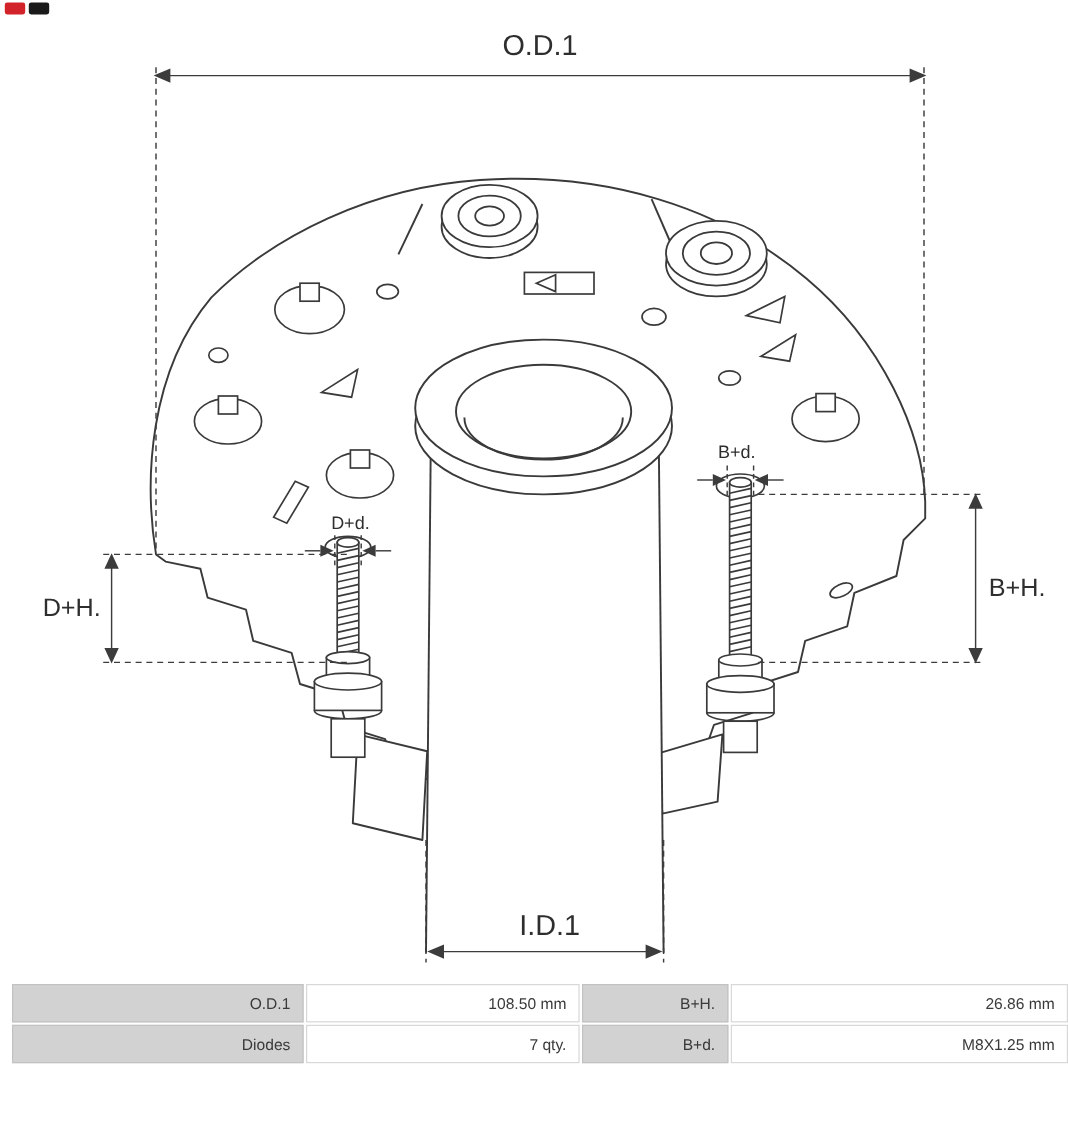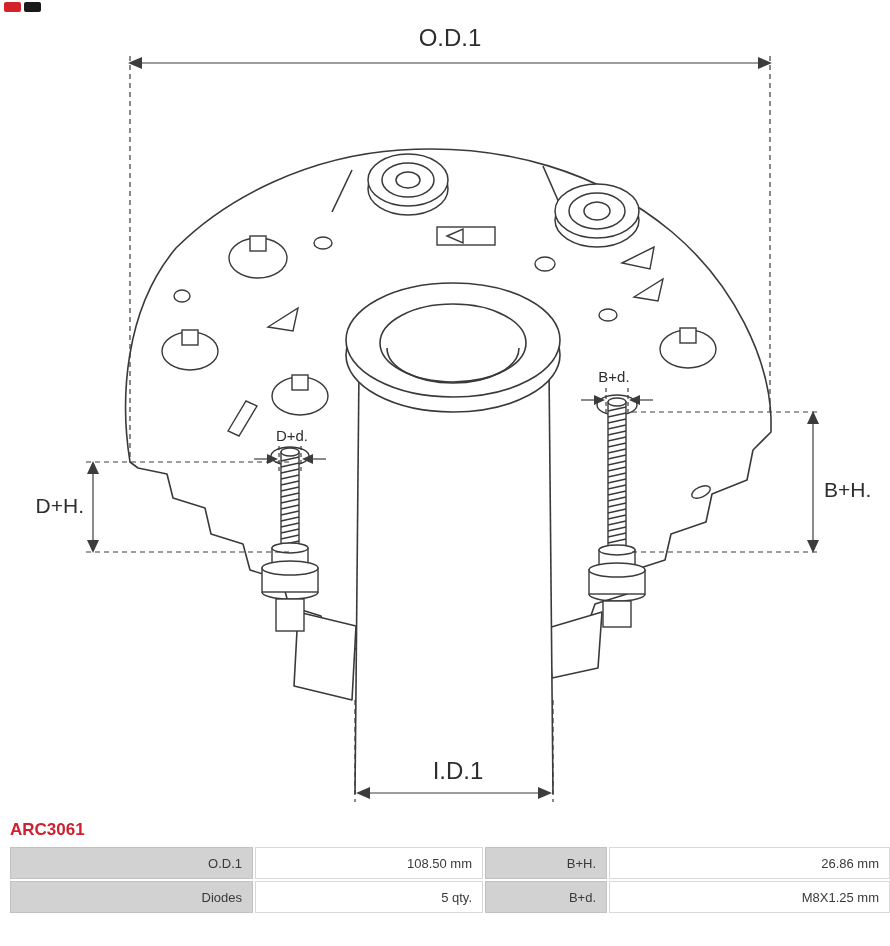--- a/index.html
+++ b/index.html
@@ -171,38 +171,37 @@
     </g>
 
     <text class="dim-lg" x="450" y="46" text-anchor="middle">O.D.1</text>
     <text class="dim-lg" x="458" y="779" text-anchor="middle">I.D.1</text>
     <text class="dim-md" x="84" y="513" text-anchor="end">D+H.</text>
     <text class="dim-md" x="824" y="497" text-anchor="start">B+H.</text>
     <text class="dim-sm" x="292" y="441" text-anchor="middle">D+d.</text>
     <text class="dim-sm" x="614" y="382" text-anchor="middle">B+d.</text>
   </svg>
 
-  <div class="part-number">ARC3061</div>
 
   <table class="specs">
     <colgroup>
       <col style="width:243px">
         <col style="width:228px">
       <col style="width:122px">
         <col style="width:281px">
     </colgroup>
     <tbody>
       <tr>
         <td class="lbl">O.D.1</td>
         <td class="val">108.50 mm</td>
         <td class="lbl">B+H.</td>
         <td class="val">26.86 mm</td>
       </tr>
       <tr>
         <td class="lbl">Diodes</td>
-        <td class="val">5 qty.</td>
+        <td class="val">7 qty.</td>
         <td class="lbl">B+d.</td>
         <td class="val">M8X1.25 mm</td>
       </tr>
     </tbody>
   </table>
 
 </div>
 
 </body></html>

